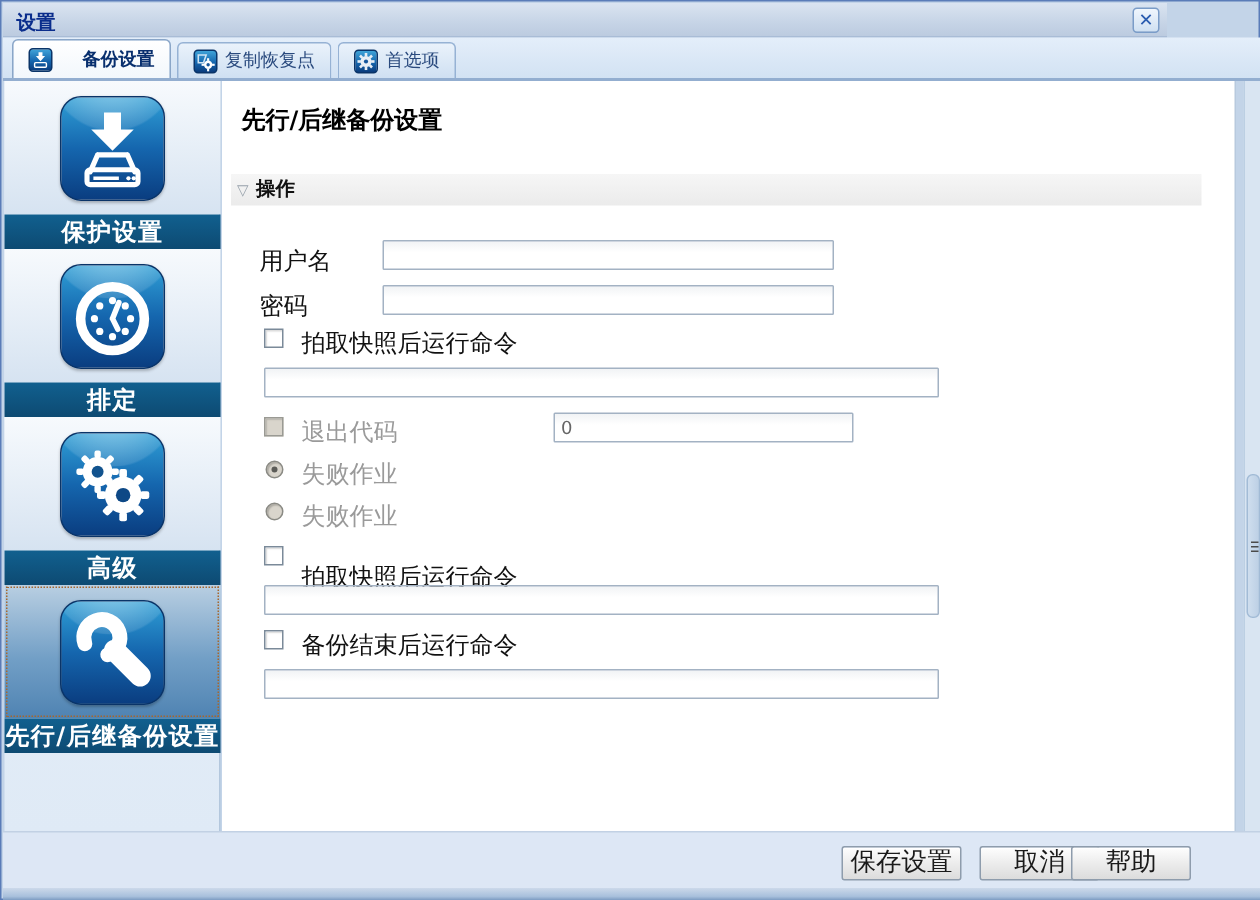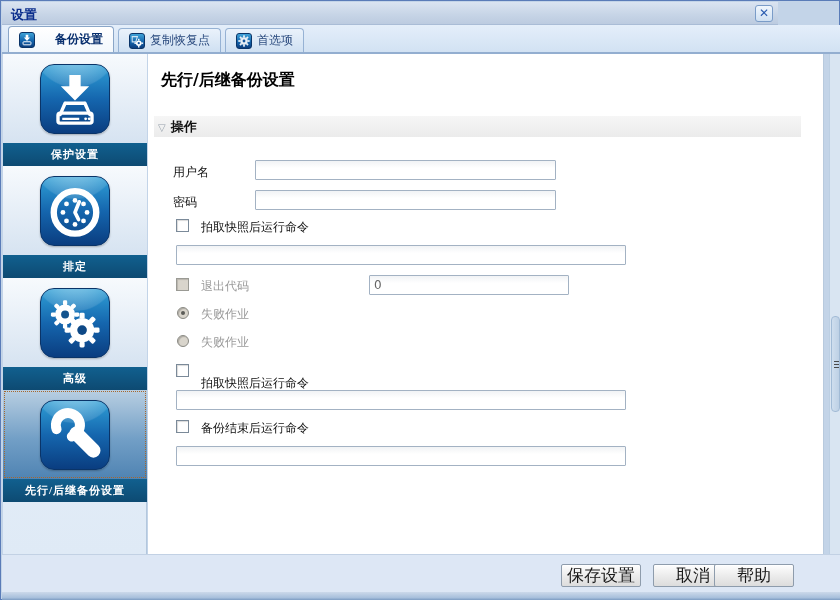--- a/index.html
+++ b/index.html
@@ -65,22 +65,22 @@
   .icon-area {
     height:89px; display:flex; align-items:center; justify-content:center;
     background:linear-gradient(180deg,#f7fafd 0%,#d6e3f1 100%);
   }
   .side-item.selected .icon-area {
     background:linear-gradient(180deg,#b9cfe2 0%,#729fc6 55%,#4f83b2 100%);
     outline:1px dotted #a6672e; outline-offset:-2px;
   }
   .band {
     height:23px; background:linear-gradient(180deg,#11608f 0%,#0d4a72 100%);
-    color:#fff; font-size:11px; font-weight:bold; text-align:center; line-height:23px;
-    letter-spacing:1px; white-space:nowrap;font-family:Liberation Serif, serif;
+    color:#fff; font-size:16px; font-weight:bold; text-align:center; line-height:23px;
+    letter-spacing:1px; white-space:nowrap;
   }
   .tile {
     width:70px; height:70px; border-radius:14px; position:relative;
     background:linear-gradient(180deg,#2f9fd6 0%,#1566ae 50%,#0a3d80 100%);
     border:1px solid #0a3468;
     box-shadow:0 1px 2px rgba(0,0,0,.25);
     overflow:hidden;
   }
   .tile::before {
     content:""; position:absolute; left:-12px; right:-12px; top:-30px; height:52px;
@@ -95,21 +95,21 @@
     background:#ffffff; border-right:1px solid #b8cade;
   }
   .page-title { position:absolute; left:13px; top:16px; font-size:16px; font-weight:bold; color:#000; }
   .op-bar {
     position:absolute; left:6px; top:62px; width:647px; height:21px;
     background:linear-gradient(180deg,#f6f6f6 0%,#ebebeb 100%);
     font-size:13px; font-weight:bold; color:#111; line-height:21px; padding-left:4px;
   }
   .tri { color:#98a2ac; font-size:10px; font-weight:normal; margin-right:5px; }
   .desc { position:absolute; left:25px; top:86px; font-size:12px; color:#111; }
-  .flabel { position:absolute; font-size:12px; color:#111; }
+  .flabel { position:absolute; font-size:16px; color:#111; }
   .flabel.dis, .dis-label { color:#9a9a9a; }
   input.txt {
     position:absolute; height:20px; border:1px solid #a3b2c3; border-radius:1px;
     background:linear-gradient(180deg,#f1f3f5 0%,#ffffff 40%);
     font-size:12px; color:#333; padding:0 4px; outline:none;
     font-family:"DejaVu Sans","Liberation Sans",sans-serif;
   }
   .cb {
     position:absolute; width:13px; height:13px; background:#fff;
     border:1px solid #7b8a99; box-shadow:inset 1px 1px 1px rgba(0,0,0,.15); cursor:pointer;

